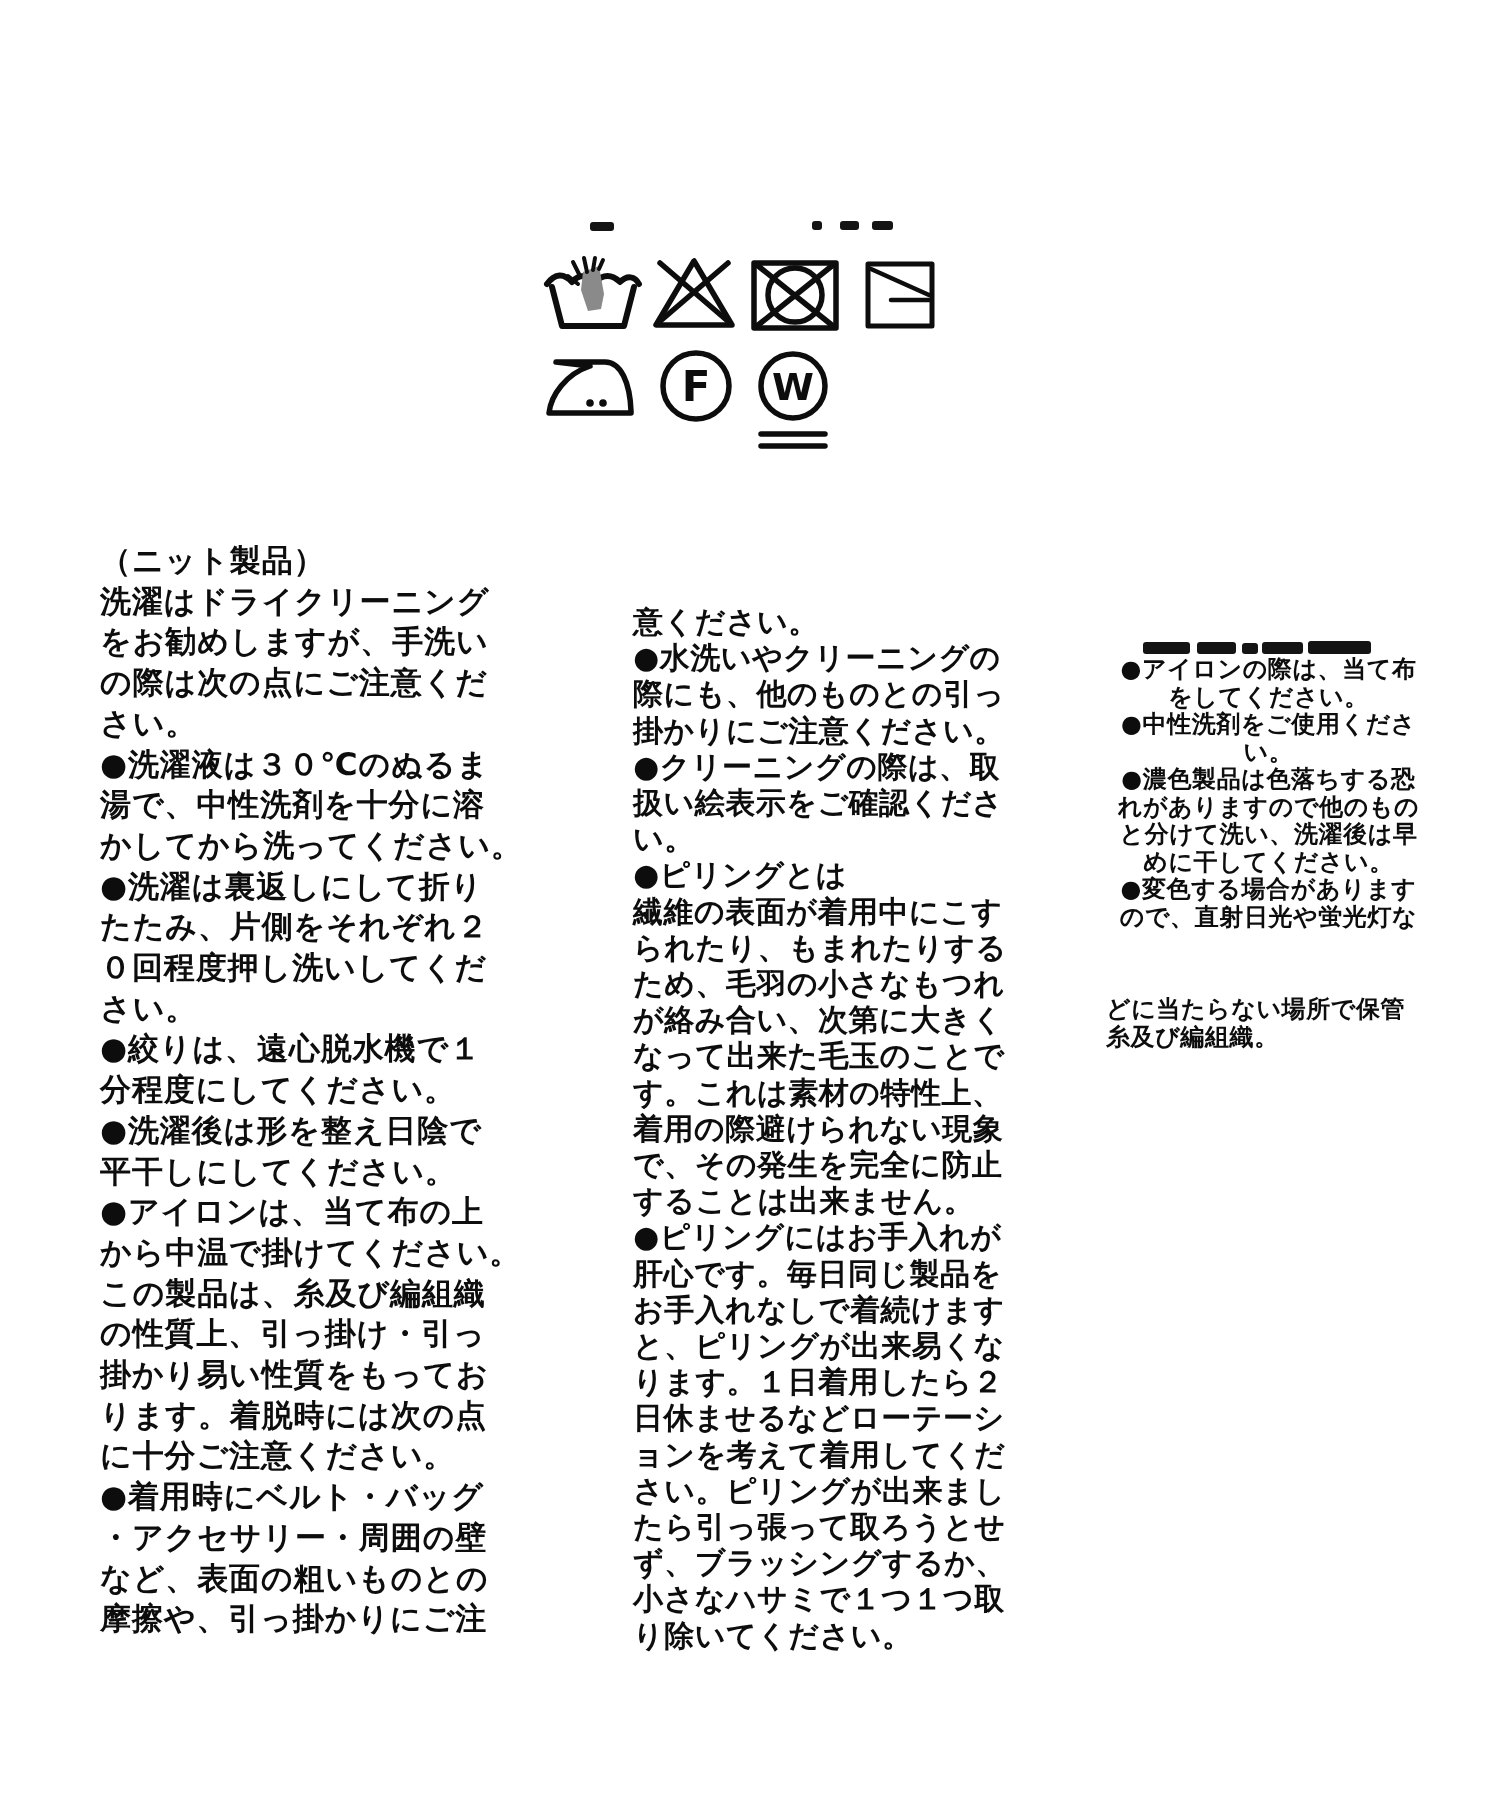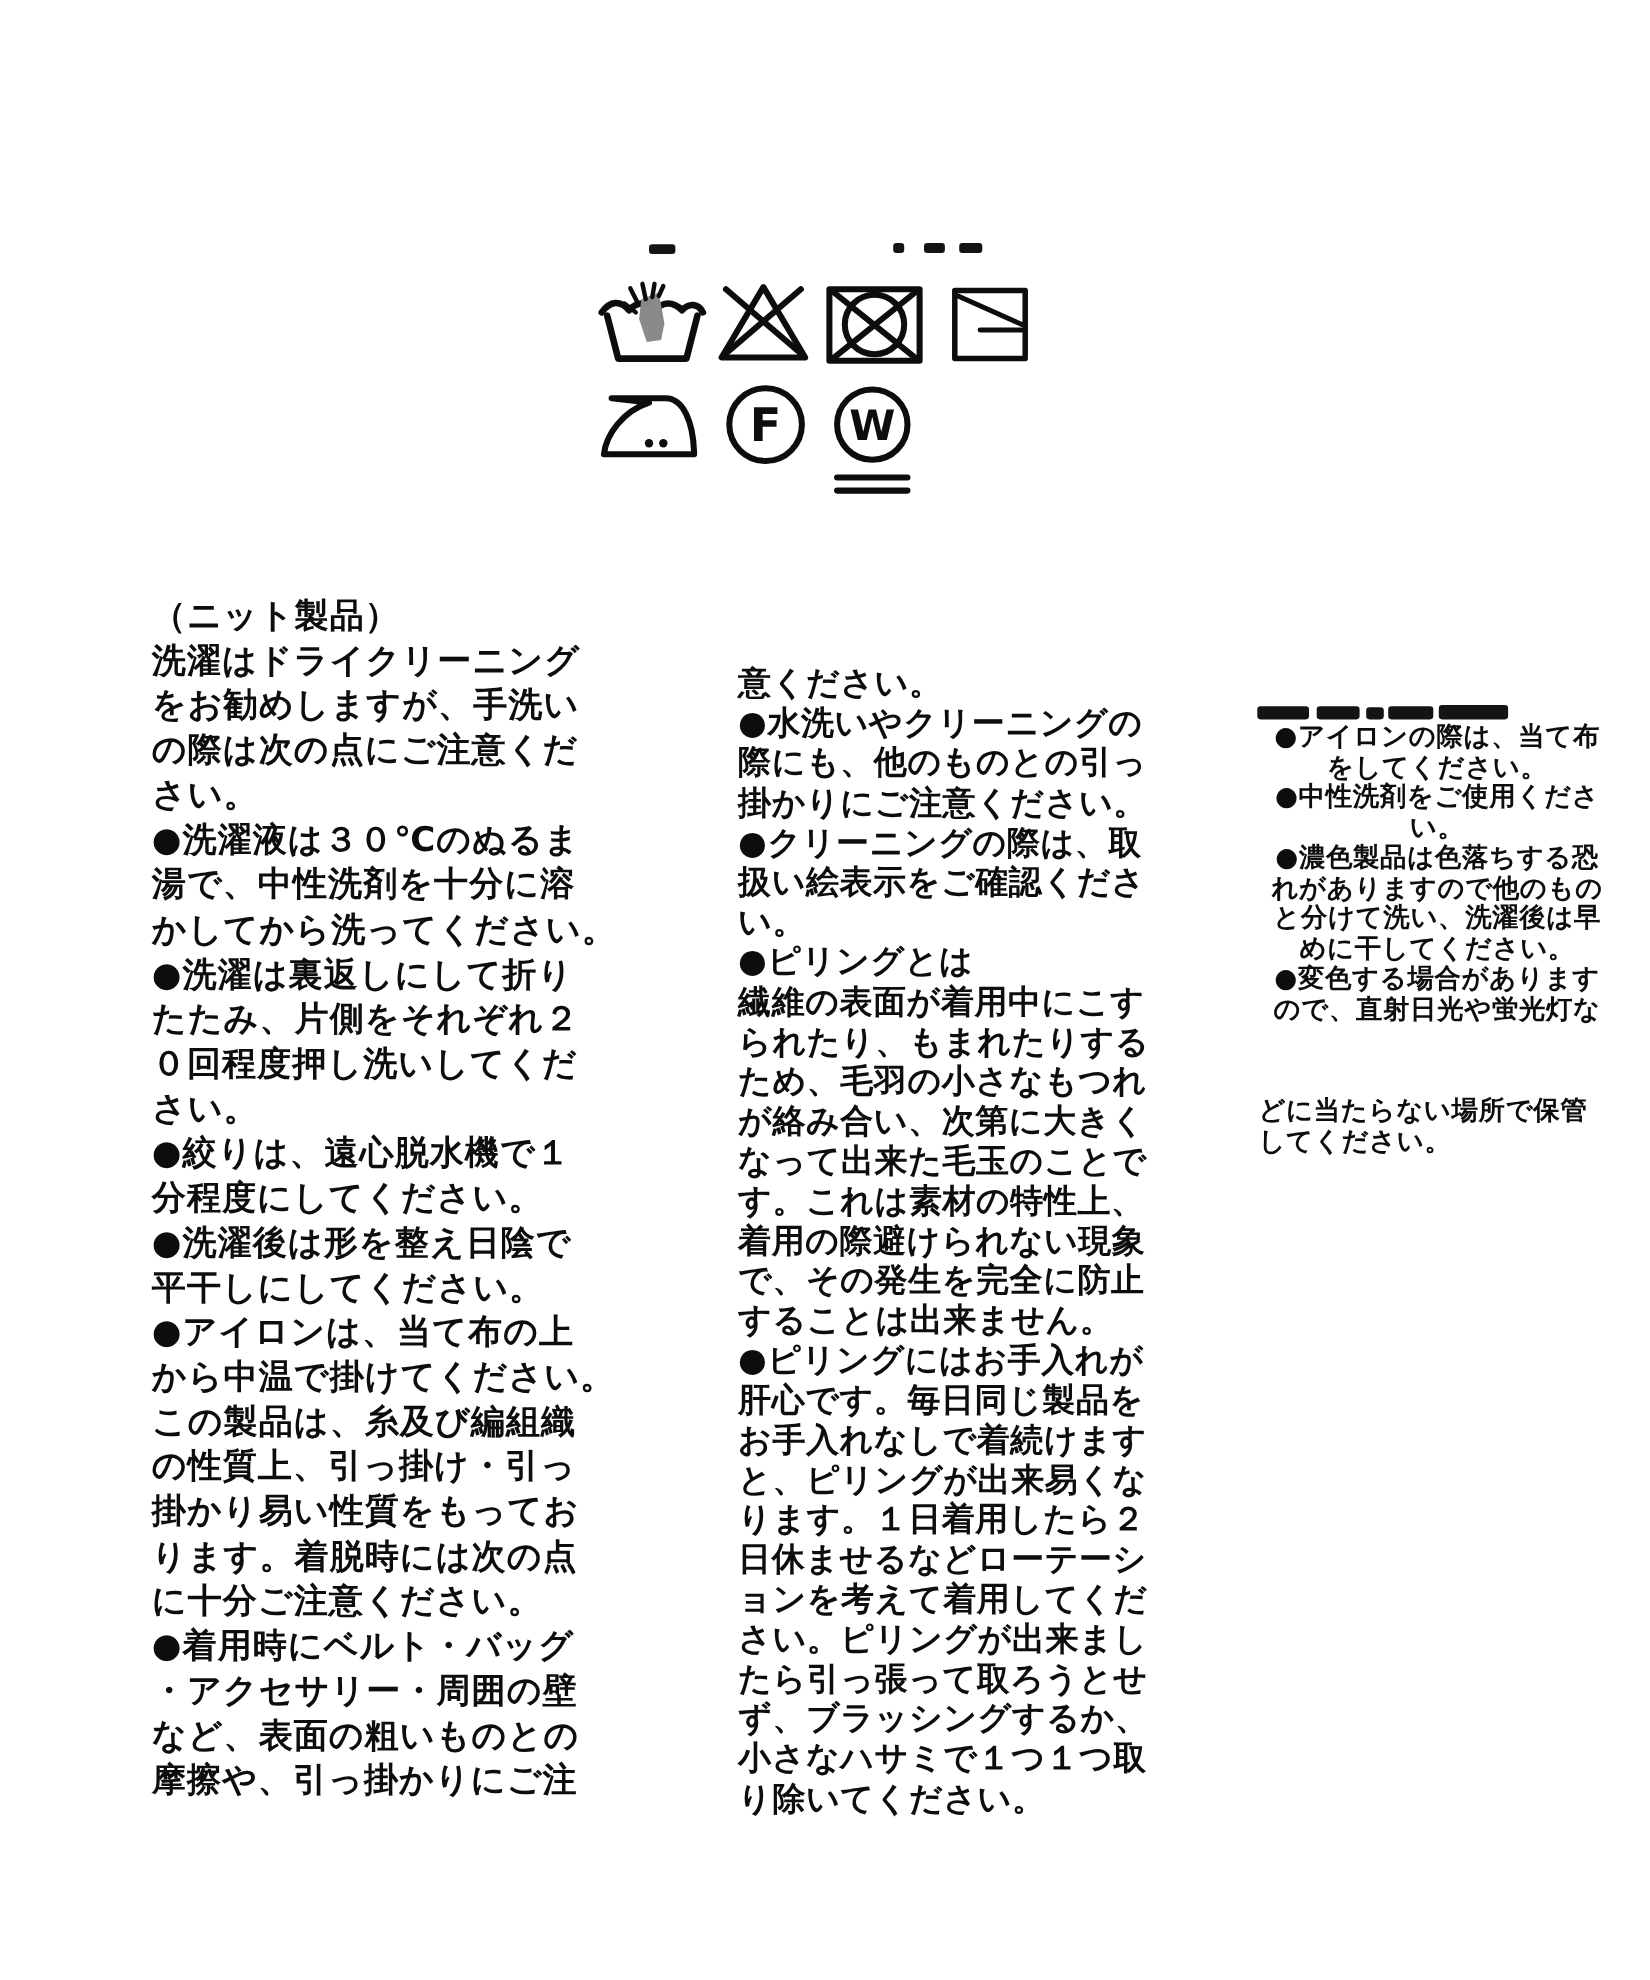--- a/index.html
+++ b/index.html
@@ -1,20 +1,20 @@
 <!DOCTYPE html>
 <html><head>
 <meta charset="utf-8">
 <style>
   html,body{margin:0;padding:0;background:#fff;}
   .page{
     position:relative;width:1500px;height:1800px;background:#ffffff;
     font-family:"DejaVu Sans",sans-serif;color:#0d0d0d;overflow:hidden;
   }
-  .col{position:absolute;font-weight:bold;white-space:pre-line;margin-left:38px;}
+  .col{position:absolute;font-weight:bold;white-space:pre-line;}
   .c1{left:100px;top:540px;width:435px;font-size:31px;line-height:40.7px;letter-spacing:0.9px;}
   .c2{left:633px;top:604px;width:435px;font-size:30px;line-height:36.2px;letter-spacing:0.5px;}
   .c3{left:1106px;top:656px;width:325px;font-size:24px;line-height:27.5px;letter-spacing:0.6px;text-align:center;}
   .c3f{left:1106px;top:996px;width:325px;font-size:24px;line-height:27.5px;letter-spacing:0.6px;}
   .sym{position:absolute;}
   .sym-wash{left:543px;top:254px;}
   .sym-bleach{left:650px;top:255px;}
   .sym-tumble{left:748px;top:257px;}
   .sym-shade{left:864px;top:260px;}
   .sym-iron{left:543px;top:353px;}
@@ -136,21 +136,21 @@
 ●中性洗剤をご使用くださ
 い。
 ●濃色製品は色落ちする恐
 れがありますので他のもの
 と分けて洗い、洗濯後は早
 めに干してください。
 ●変色する場合があります
 ので、直射日光や蛍光灯な</div>
 
   <div class="col c3f">どに当たらない場所で保管
-してください。</div>
+糸及び編組織。</div>
 
 <div class="mark" style="left: 590px; top: 222px; width: 24px; height: 9px;"></div>
     <div class="mark" style="left: 812px; top: 221px; width: 10px; height: 9px;"></div>
     <div class="mark" style="left: 840px; top: 221px; width: 19px; height: 9px;"></div>
     <div class="mark" style="left: 872px; top: 221px; width: 21px; height: 9px;"></div>
     <div class="mark" style="left: 1143px; top: 642px; width: 47px; height: 12px;"></div>
     <div class="mark" style="left: 1197px; top: 642px; width: 39px; height: 12px;"></div>
     <div class="mark" style="left: 1242px; top: 643px; width: 16px; height: 11px;"></div>
     <div class="mark" style="left: 1262px; top: 642px; width: 41px; height: 12px;"></div>
     <div class="mark" style="left: 1308px; top: 641px; width: 63px; height: 13px;"></div>

